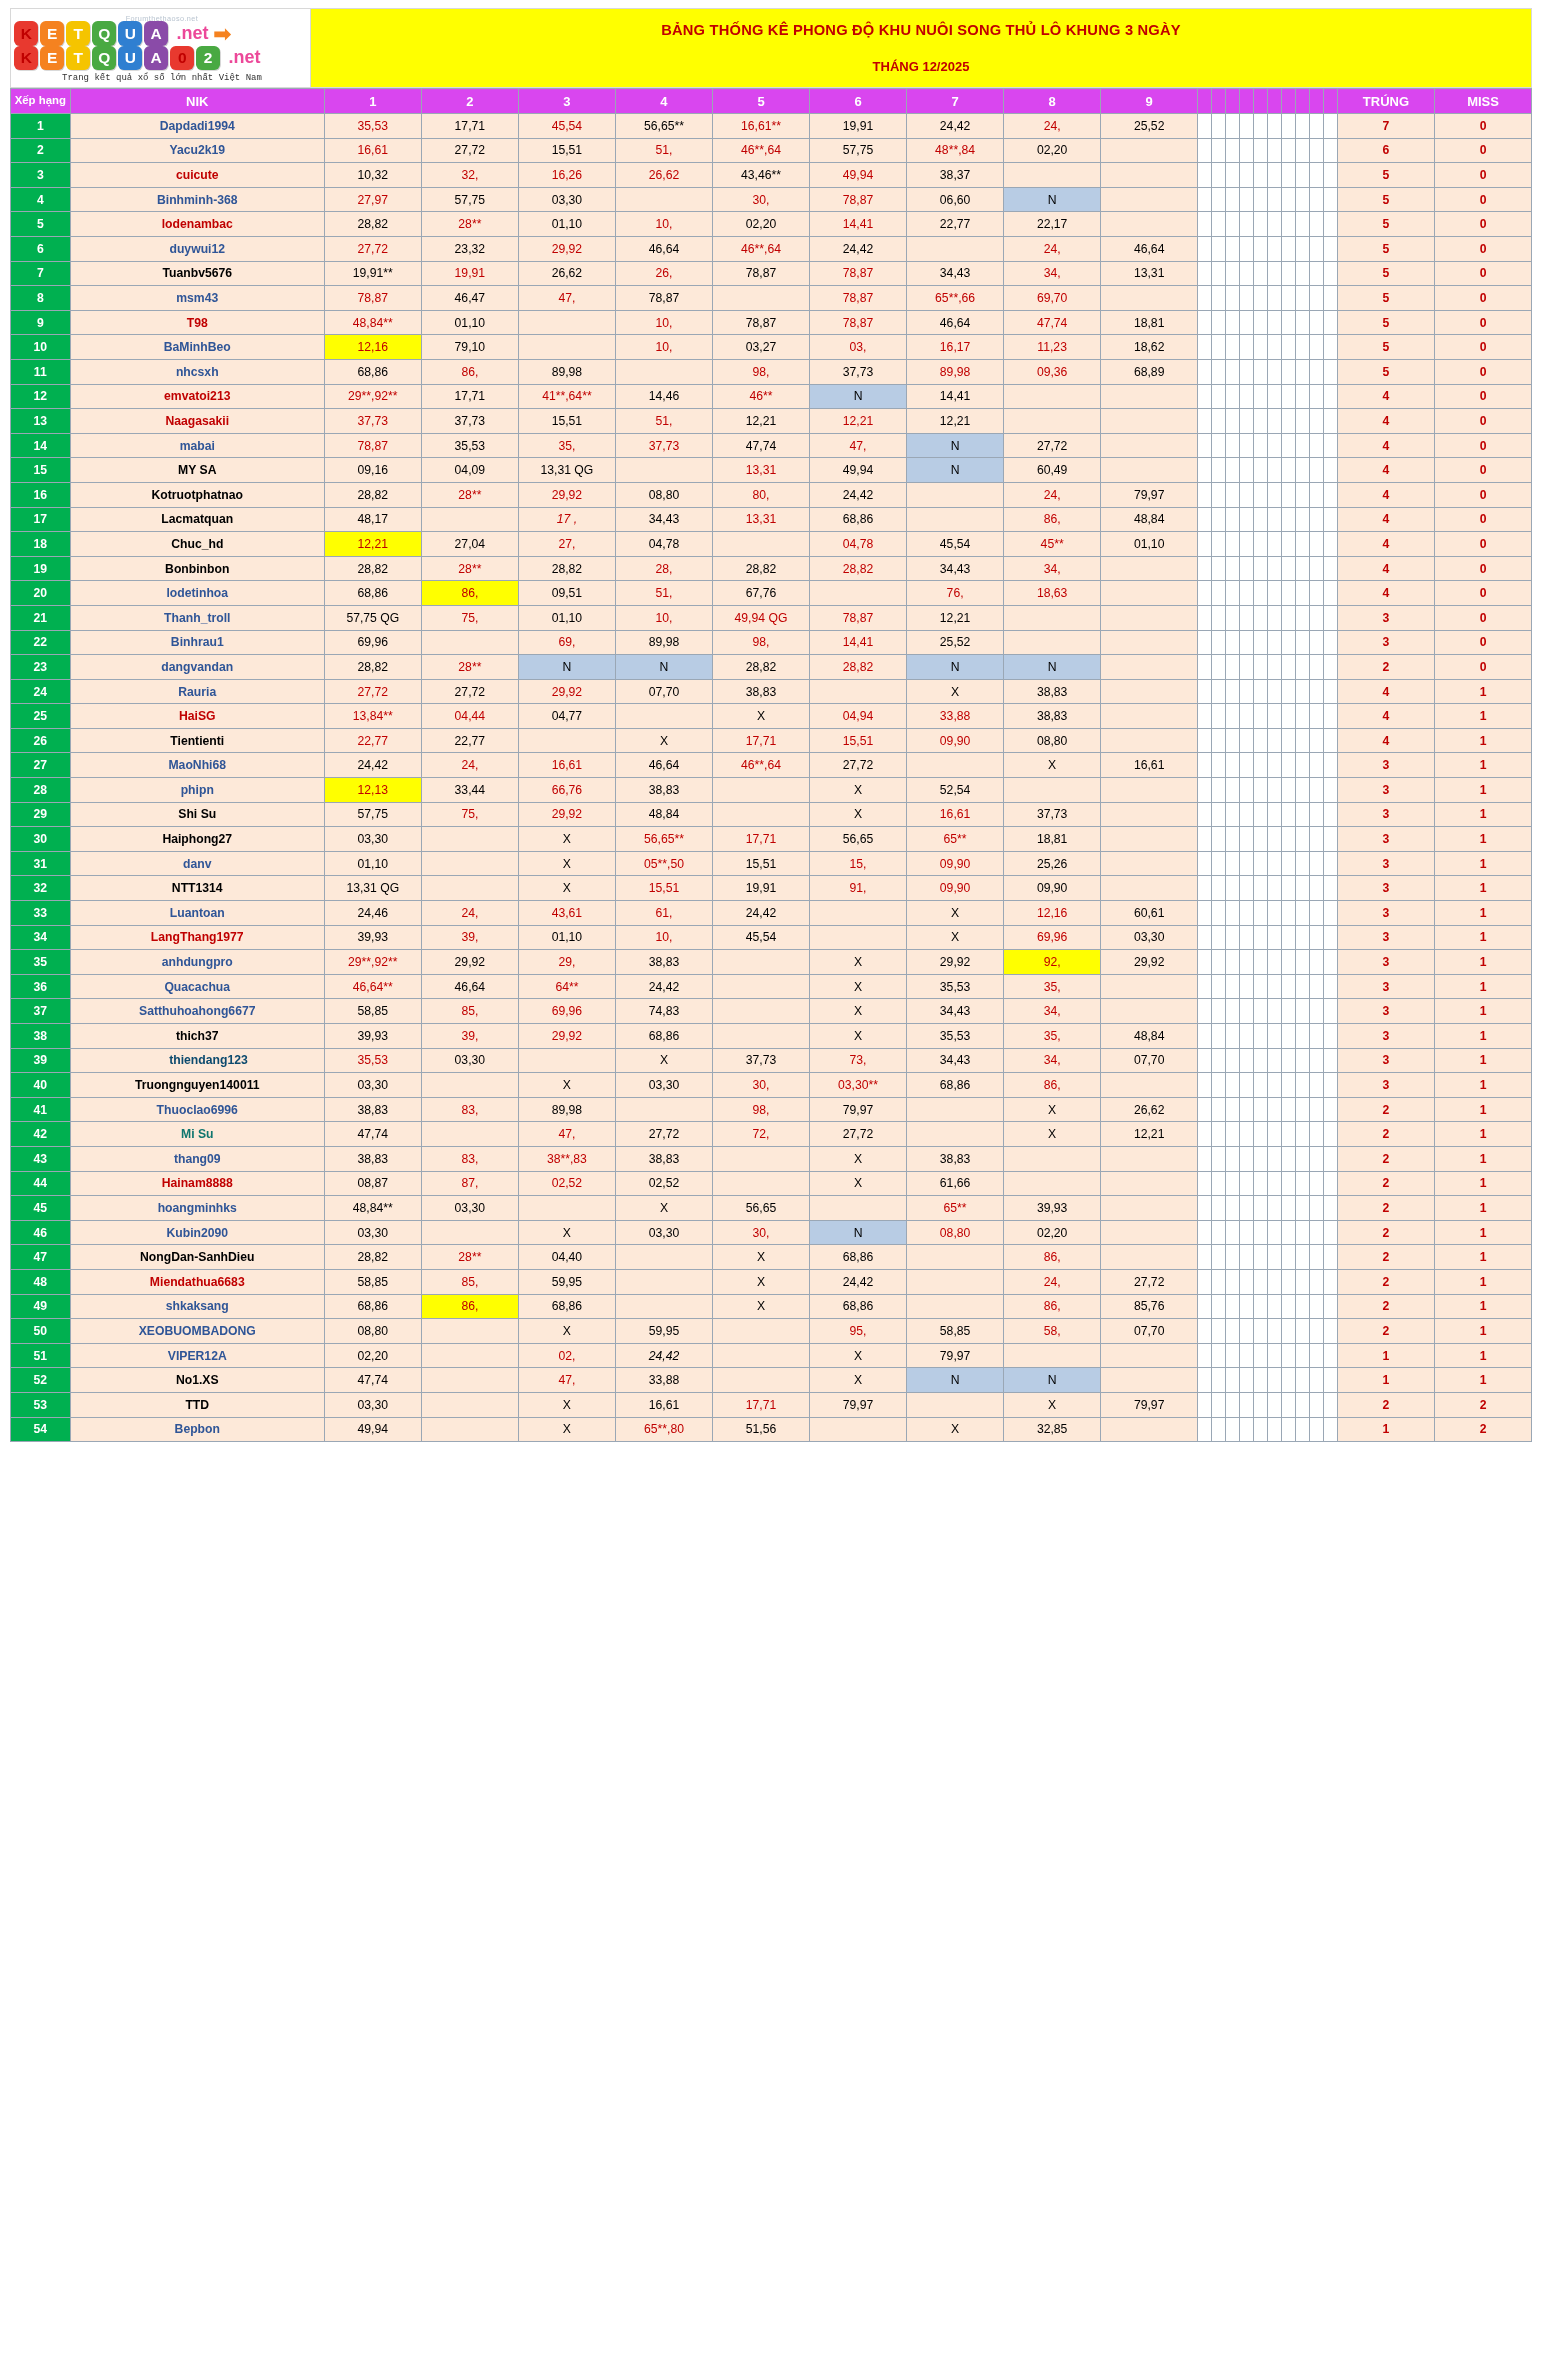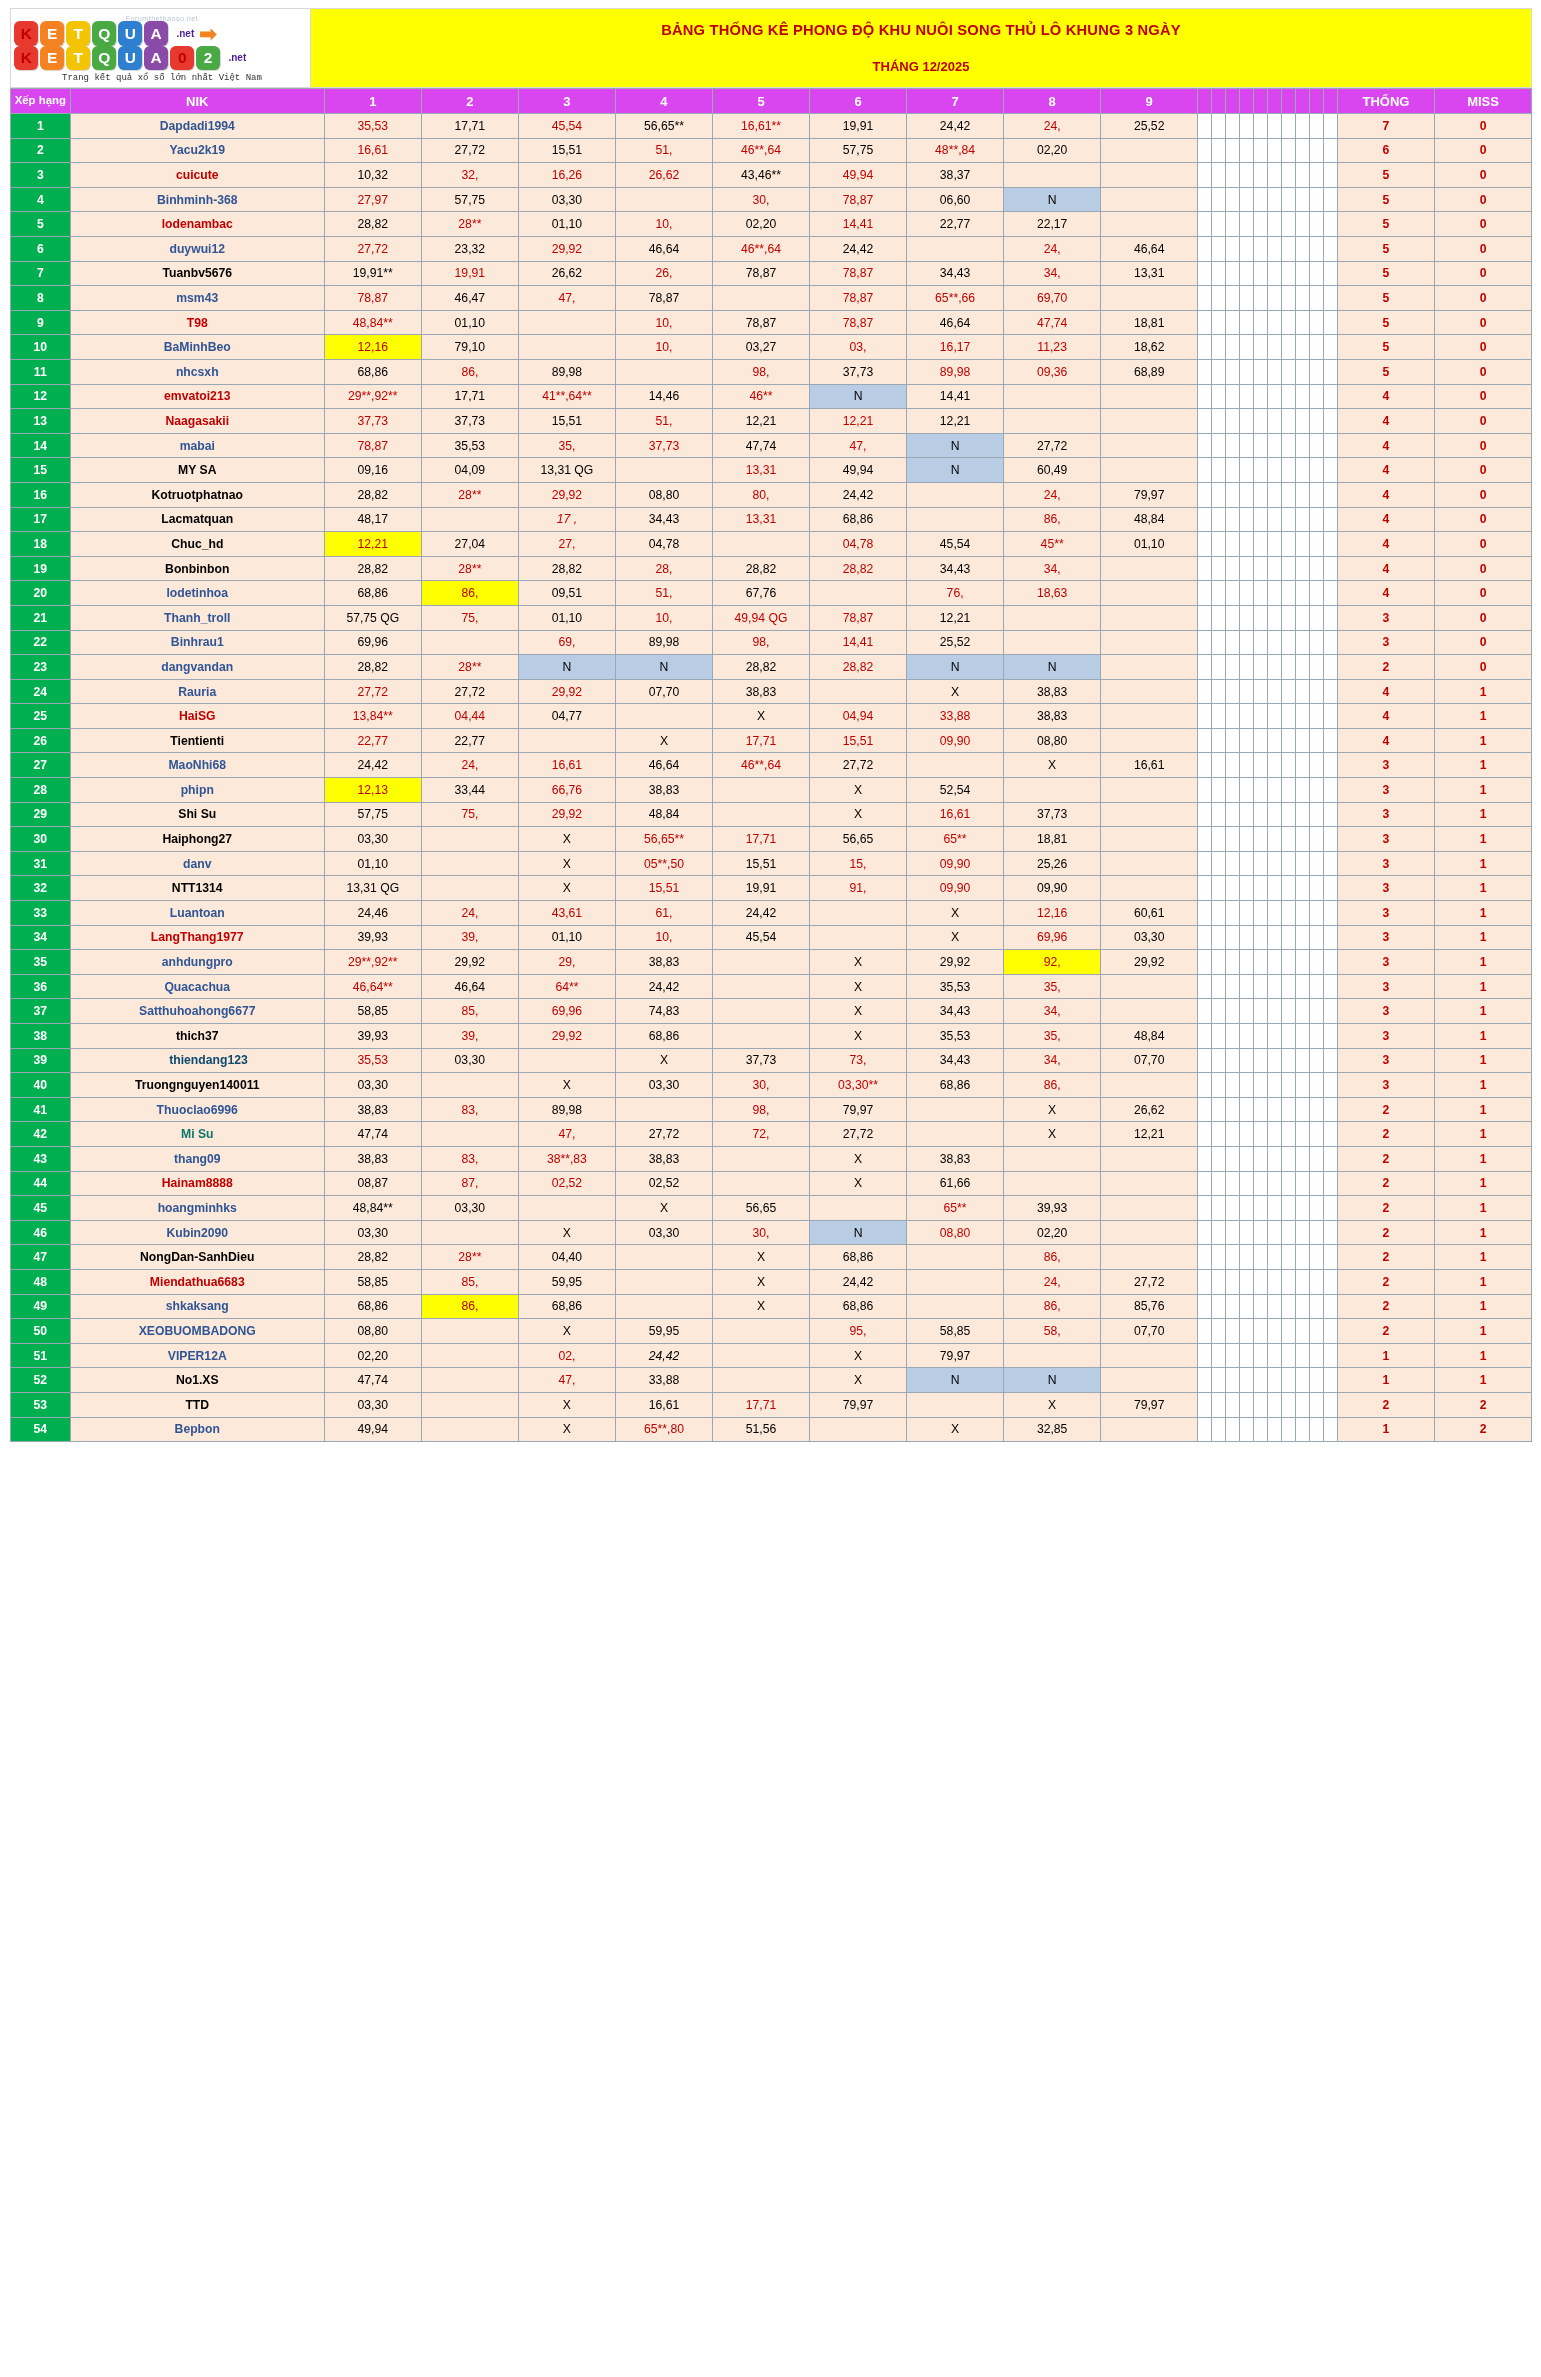--- a/index.html
+++ b/index.html
@@ -6,21 +6,21 @@
   body{font-family:"Liberation Sans", sans-serif;}
   .page{width:1542px;box-sizing:border-box;padding:8.1px 9.8px 0 9.8px;}
   
   .header{display:flex;align-items:stretch;border:1.6px solid #d8d8d8;}
   .logo-cell{width:300px;background:#ffffff;border-right:1.6px solid #d8d8d8;display:flex;flex-direction:column;justify-content:center;padding:4.9px 0 4.9px 3.3px;box-sizing:border-box;}
   .logo-row{display:flex;align-items:center;justify-content:flex-start;gap:4.9px;}
   .logo-word{display:flex;align-items:center;}
   .bub{display:inline-flex;align-items:center;justify-content:center;width:24.4px;height:24.4px;border-radius:5.7px;color:#fff;font-weight:bold;font-size:15.5px;margin-right:1.6px;box-shadow:0.8px 0.8px 0 #0003;}
   .bub.red{background:#e8392f}.bub.org{background:#f58220}.bub.yel{background:#f5c400;color:#fff}
   .bub.grn{background:#49a942}.bub.blu{background:#2f7fd1}.bub.pur{background:#8a4ba8}
-  .dotnet{font-size:10px;font-weight:bold;color:#4c1d95;margin-left:1.6px;}
+  .dotnet{font-size:18px;font-weight:bold;color:#ec4899;margin-left:1.6px;}
   .arrow{color:#f58220;font-size:21px;font-weight:bold;line-height:1;}
   .tagline{font-size:9px;color:#333;text-align:center;margin-top:2.4px;font-family:Liberation Mono, monospace;}
   .watermark{font-size:7.3px;color:#b9c4d0;text-align:center;letter-spacing:0.4px;margin-bottom:-1.6px;}
   .title-cell{flex:1;background:#ffff00;display:flex;flex-direction:column;align-items:center;justify-content:center;padding:11.4px 8.1px;box-sizing:border-box;}
   .title-main{color:#c00000;font-weight:bold;font-size:14.7px;text-align:center;letter-spacing:0.2px;}
   .title-sub{color:#c00000;font-weight:bold;font-size:13px;text-align:center;margin-top:21px;}
   
   table{border-collapse:collapse;width:100%;table-layout:fixed;}
   th,td{border:0.8px solid #9aa7b5;font-size:12.2px;text-align:center;height:23.6px;padding:0 1.6px;overflow:hidden;white-space:nowrap;}
   thead th{background:#d946ef;color:#ffffff;font-weight:bold;font-size:13px;}
@@ -124,21 +124,21 @@
         <th></th>
         <th></th>
         <th></th>
         <th></th>
         <th></th>
         <th></th>
         <th></th>
         <th></th>
         <th></th>
         <th></th>
-        <th>THỐNG</th>
+        <th>TRÚNG</th>
         <th>MISS</th>
       </tr>
     </thead>
     <tbody id="tbody">
         <tr>
           <td class="rank">1</td>
           <td class="nik nik-blue" style="color: rgb(47, 85, 151);">Dapdadi1994</td>
           <td class="val red">35,53</td>
           <td class="val black">17,71</td>
           <td class="val red">45,54</td>

